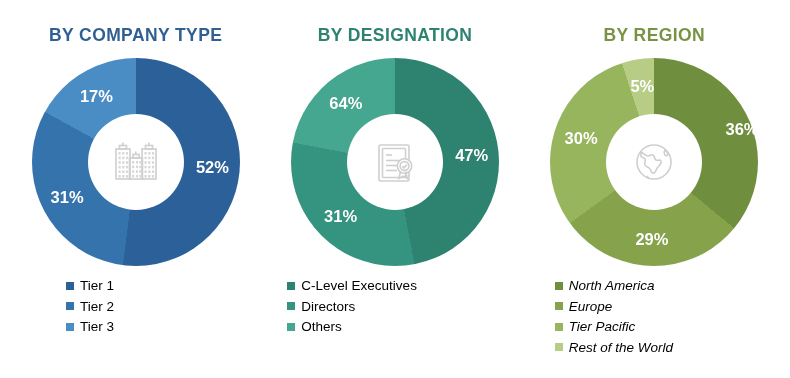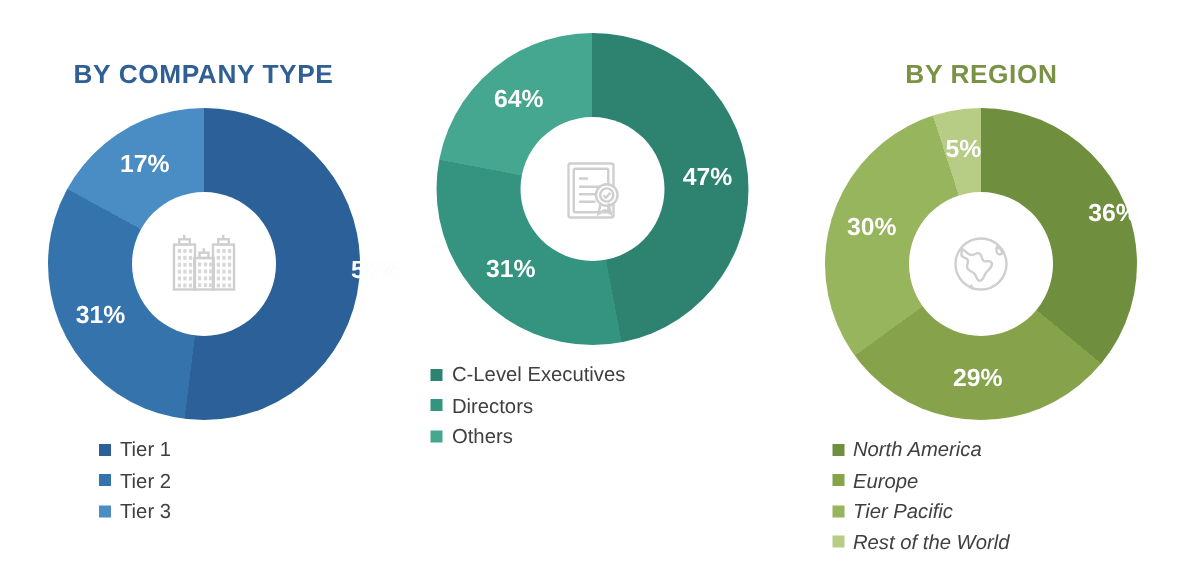--- a/index.html
+++ b/index.html
@@ -28,21 +28,21 @@
     width: 263px;
     display: flex;
     flex-direction: column;
     align-items: center;
   }
   .panel-title {
     font-size: 17.5px;
     font-weight: bold;
     letter-spacing: 0.4px;
     text-align: right;
-    margin: 17px 0 12px 0;
+    margin: 3px 0 12px 0;
     font-family: "Liberation Sans", sans-serif;
     white-space: nowrap;
   }
   .donut-wrap {
     position: relative;
     width: 208px;
     height: 208px;
   }
   .donut {
     position: absolute;
@@ -94,21 +94,21 @@
     margin-bottom: 5px;
   }
   .legend-swatch {
     width: 8px;
     height: 8px;
     margin-right: 6px;
     flex: 0 0 auto;
   }
   .legend-text {
     font-size: 13.5px;
-    color: #404040;
+    color: #000000;
     font-family: "Liberation Sans", sans-serif;
     white-space: nowrap;
     line-height: 1.15;
   }
   
   .panel-1 .legend { padding-left: 60px; }
   .panel-2 .legend { padding-left: 22px; }
   .panel-3 .legend { padding-left: 30px; font-style: italic; }
 </style>
 </head>
@@ -181,21 +181,21 @@
               <rect x="32.3" y="32.6" width="2.2" height="2.6"></rect>
             <rect x="25" y="37.2" width="2.2" height="2.6"></rect>
               <rect x="28.9" y="37.2" width="2.2" height="2.6"></rect>
               <rect x="32.3" y="37.2" width="2.2" height="2.6"></rect>
             <rect x="25" y="41.8" width="2.2" height="2.6"></rect>
               <rect x="28.9" y="41.8" width="2.2" height="2.6"></rect>
               <rect x="32.3" y="41.8" width="2.2" height="2.6"></rect>
           </g>
         </svg>
       </div>
-      <div class="slice-label" id="lbl-0-0" style="left: 180.8px; top: 108.8px; margin-left: 38px;">52%</div>
+      <div class="slice-label" id="lbl-0-0" style="left: 180.8px; top: 108.8px;">52%</div>
       <div class="slice-label" id="lbl-0-1" style="left: 35.4px; top: 139px;">31%</div>
       <div class="slice-label" id="lbl-0-2" style="left: 64.8px; top: 37.7px;">17%</div>
     </div>
 
     <div class="legend">
       <div class="legend-row">
         <span class="legend-swatch" id="sw-0-0" style="background: rgb(43, 96, 152);"></span>
         <span class="legend-text">Tier 1</span>
       </div>
       <div class="legend-row">
@@ -203,20 +203,21 @@
         <span class="legend-text">Tier 2</span>
       </div>
       <div class="legend-row">
         <span class="legend-swatch" id="sw-0-2" style="background: rgb(74, 140, 196);"></span>
         <span class="legend-text">Tier 3</span>
       </div>
     </div>
   </div>
 
   <div class="panel panel-2">
+    <div class="panel-title" style="color: rgb(46, 131, 112);">BY DESIGNATION</div>
 
     <div class="donut-wrap">
       <div class="donut" id="donut-1" style="background: conic-gradient(rgb(45, 130, 112) 0deg, rgb(45, 130, 112) 169.2deg, rgb(52, 148, 128) 169.2deg, rgb(52, 148, 128) 280.8deg, rgb(69, 167, 143) 280.8deg, rgb(69, 167, 143) 360deg);"></div>
       <div class="donut-hole">
         <svg width="58" height="58" viewBox="0 0 58 58">
           <g fill="none" stroke="#cfcfcf" stroke-width="1.6">
             <rect x="13" y="12" width="30" height="36" rx="1.5"></rect>
             <rect x="16.5" y="15.5" width="23" height="29" rx="1"></rect>
             <path d="M20 22 h6"></path>
             <path d="M20 27.5 h16"></path>

